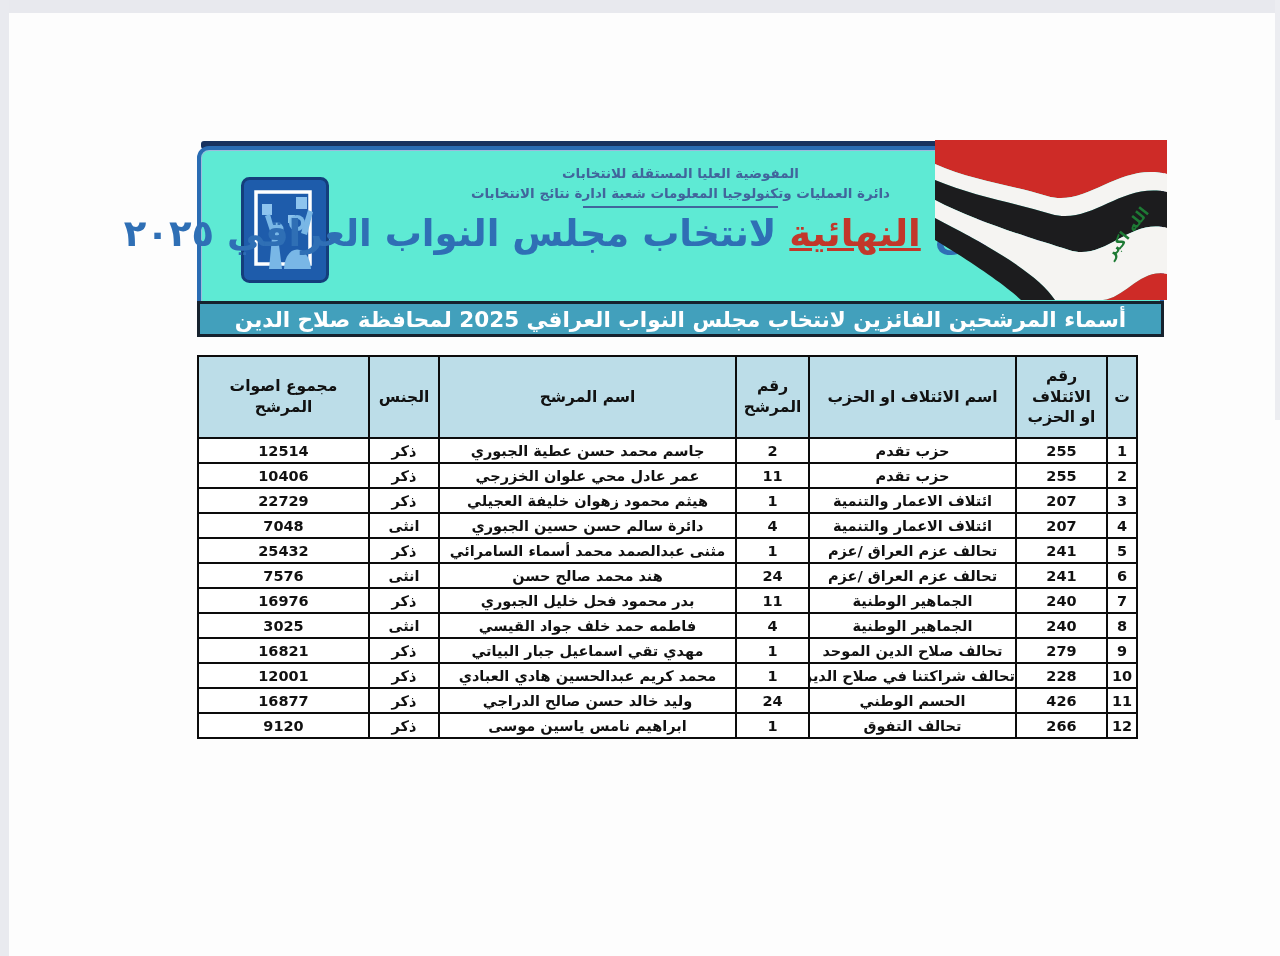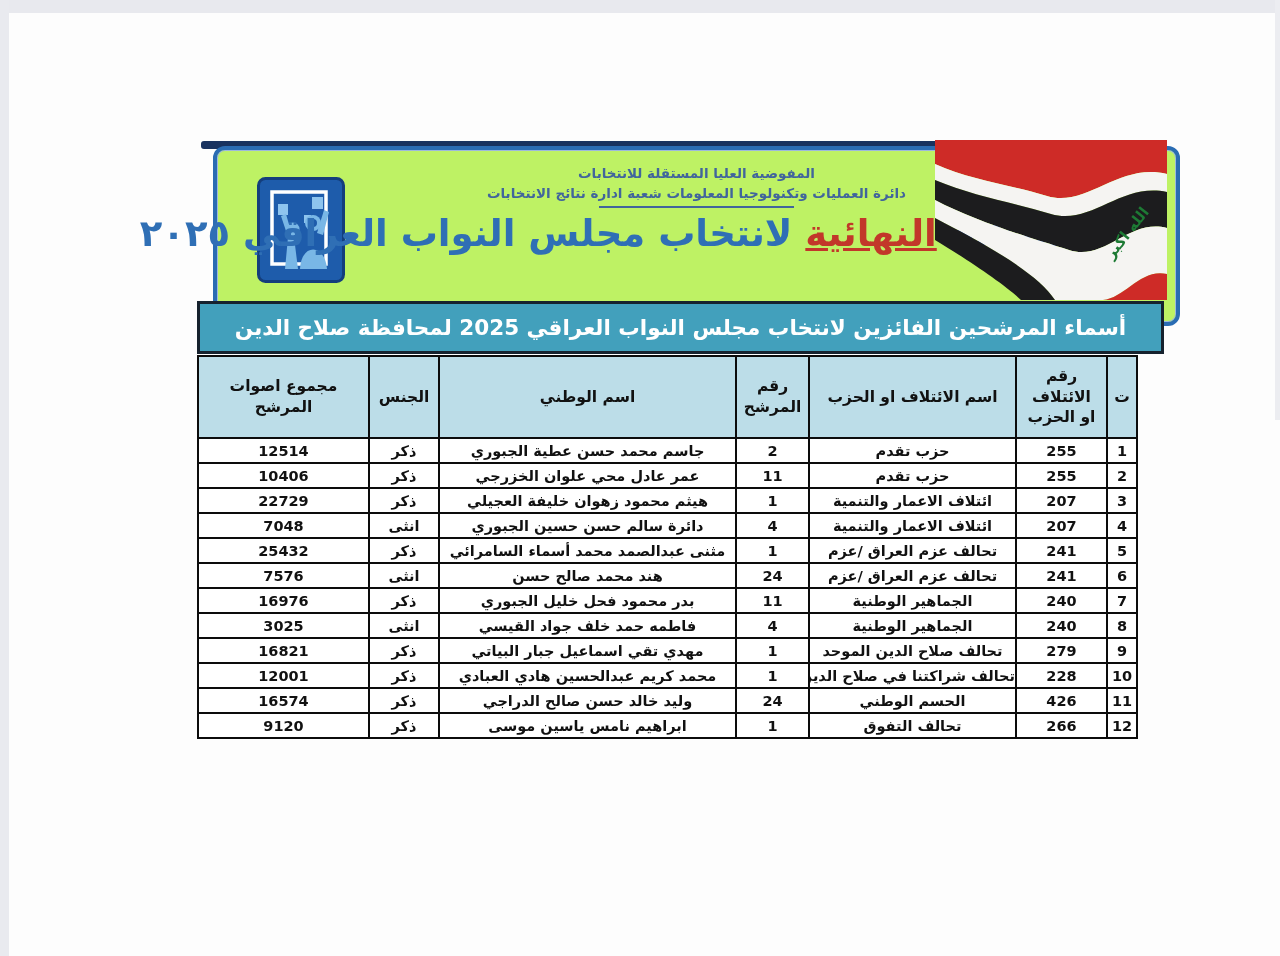--- a/index.html
+++ b/index.html
@@ -8,34 +8,34 @@
   .page { position:relative; width:1280px; height:956px; background:#fdfdfd; }
 
   
   .edge-top   { position:absolute; left:0; top:0; width:1280px; height:13px; background:#e8e9ee; }
   .edge-left  { position:absolute; left:0; top:0; width:9px; height:956px; background:#e9eaef; }
   .edge-right { position:absolute; right:0; top:0; width:5px; height:420px; background:#ecedf1; }
 
   
   .banner-wrap { position:absolute; left:197px; top:141px; width:967px; height:153px; }
   .banner-topbar { position:absolute; left:4px; top:0; width:955px; height:8px; background:#18325f; border-radius:3px; }
-  .banner-box { position:absolute; left:16px; top:5px; width:967px; height:180px;
-                background:#bef264; border:4px solid #2a6cb3; border-radius:12px;
+  .banner-box { position:absolute; left:0; top:5px; width:967px; height:180px;
+                background:#5eead4; border:4px solid #2a6cb3; border-radius:12px;
                 box-shadow: inset 0 0 0 1px #9db9dd; }
   .logo { position:absolute; left:40px; top:27px; width:88px; height:106px; }
   .org-lines { position:absolute; left:0; top:14px; width:100%; text-align:center;
                direction:rtl; color:#41659c; font-size:13.5px; line-height:1.45; font-weight:bold; }
   .org-underline { width:195px; height:0; border-bottom:2px solid #41659c; margin:3px auto 0 auto; }
   .main-title { position:absolute; left:0; top:62px; width:88%; text-align:center; direction:rtl;
                 font-size:37px; font-weight:bold; color:#2f6fb5; letter-spacing:-1px; white-space:nowrap; }
   .main-title .hl { color:#c2372a;text-decoration:underline; }
   .flag { position:absolute; right:-3px; top:-1px; width:232px; height:160px; }
 
   
-  .section-bar { position:absolute; left:197px; top:301px; width:967px; height:53px;
+  .section-bar { position:absolute; left:197px; top:301px; width:967px; height:36px;
                  background:#42a0bc; border:3px solid #16222e; display:flex;
                  align-items:center; justify-content:center; }
   .section-bar span { direction:rtl; color:#ffffff; font-weight:bold; font-size:21.5px; white-space:nowrap; }
 
   
   table.results { position:absolute; left:197px; top:355px; width:939px;
                   border-collapse:collapse; table-layout:fixed; direction:rtl; }
   table.results th, table.results td { border:2px solid #0c0c0c; text-align:center;
                   vertical-align:middle; font-weight:bold; color:#111; overflow:hidden; }
   table.results th { background:#bcdde8; height:82px; font-size:15.5px; line-height:1.35; white-space:pre-line; }
@@ -116,21 +116,21 @@
         <col class="col-votes">
     </colgroup>
     <thead>
       <tr>
         <th>ت</th>
         <th>رقم الائتلاف
 او الحزب</th>
         <th>اسم الائتلاف او الحزب</th>
         <th>رقم
 المرشح</th>
-        <th>اسم الوطني</th>
+        <th>اسم المرشح</th>
         <th>الجنس</th>
         <th>مجموع اصوات المرشح</th>
       </tr>
     </thead>
     <tbody>
     <tr>
       <td class="num">1</td>
       <td class="num">255</td>
       <td>حزب تقدم</td>
       <td class="num">2</td>
@@ -229,21 +229,21 @@
       <td class="num">12001</td>
     </tr>
 
     <tr>
       <td class="num">11</td>
       <td class="num">426</td>
       <td>الحسم الوطني</td>
       <td class="num">24</td>
       <td>وليد خالد حسن صالح الدراجي</td>
       <td>ذكر</td>
-      <td class="num">16574</td>
+      <td class="num">16877</td>
     </tr>
 
     <tr>
       <td class="num">12</td>
       <td class="num">266</td>
       <td>تحالف التفوق</td>
       <td class="num">1</td>
       <td>ابراهيم نامس ياسين موسى</td>
       <td>ذكر</td>
       <td class="num">9120</td>

